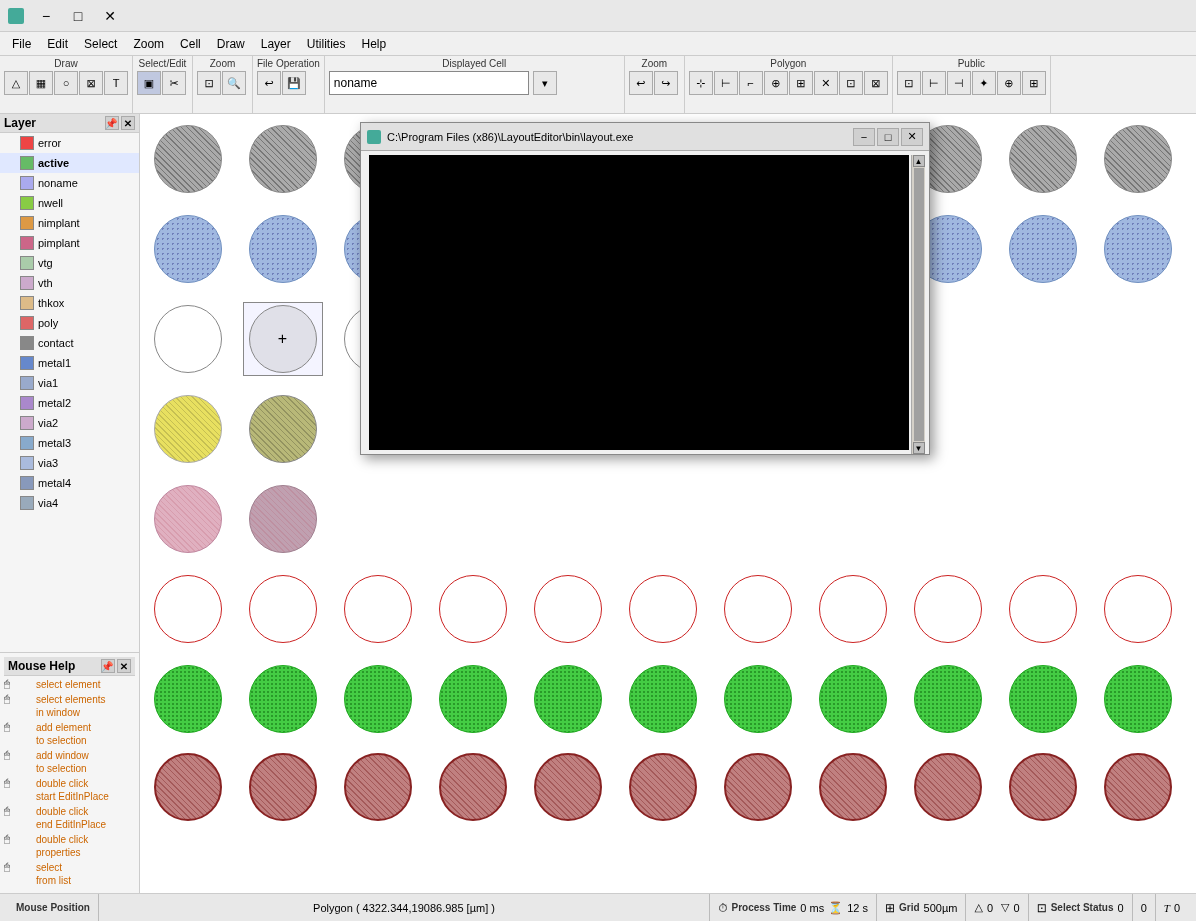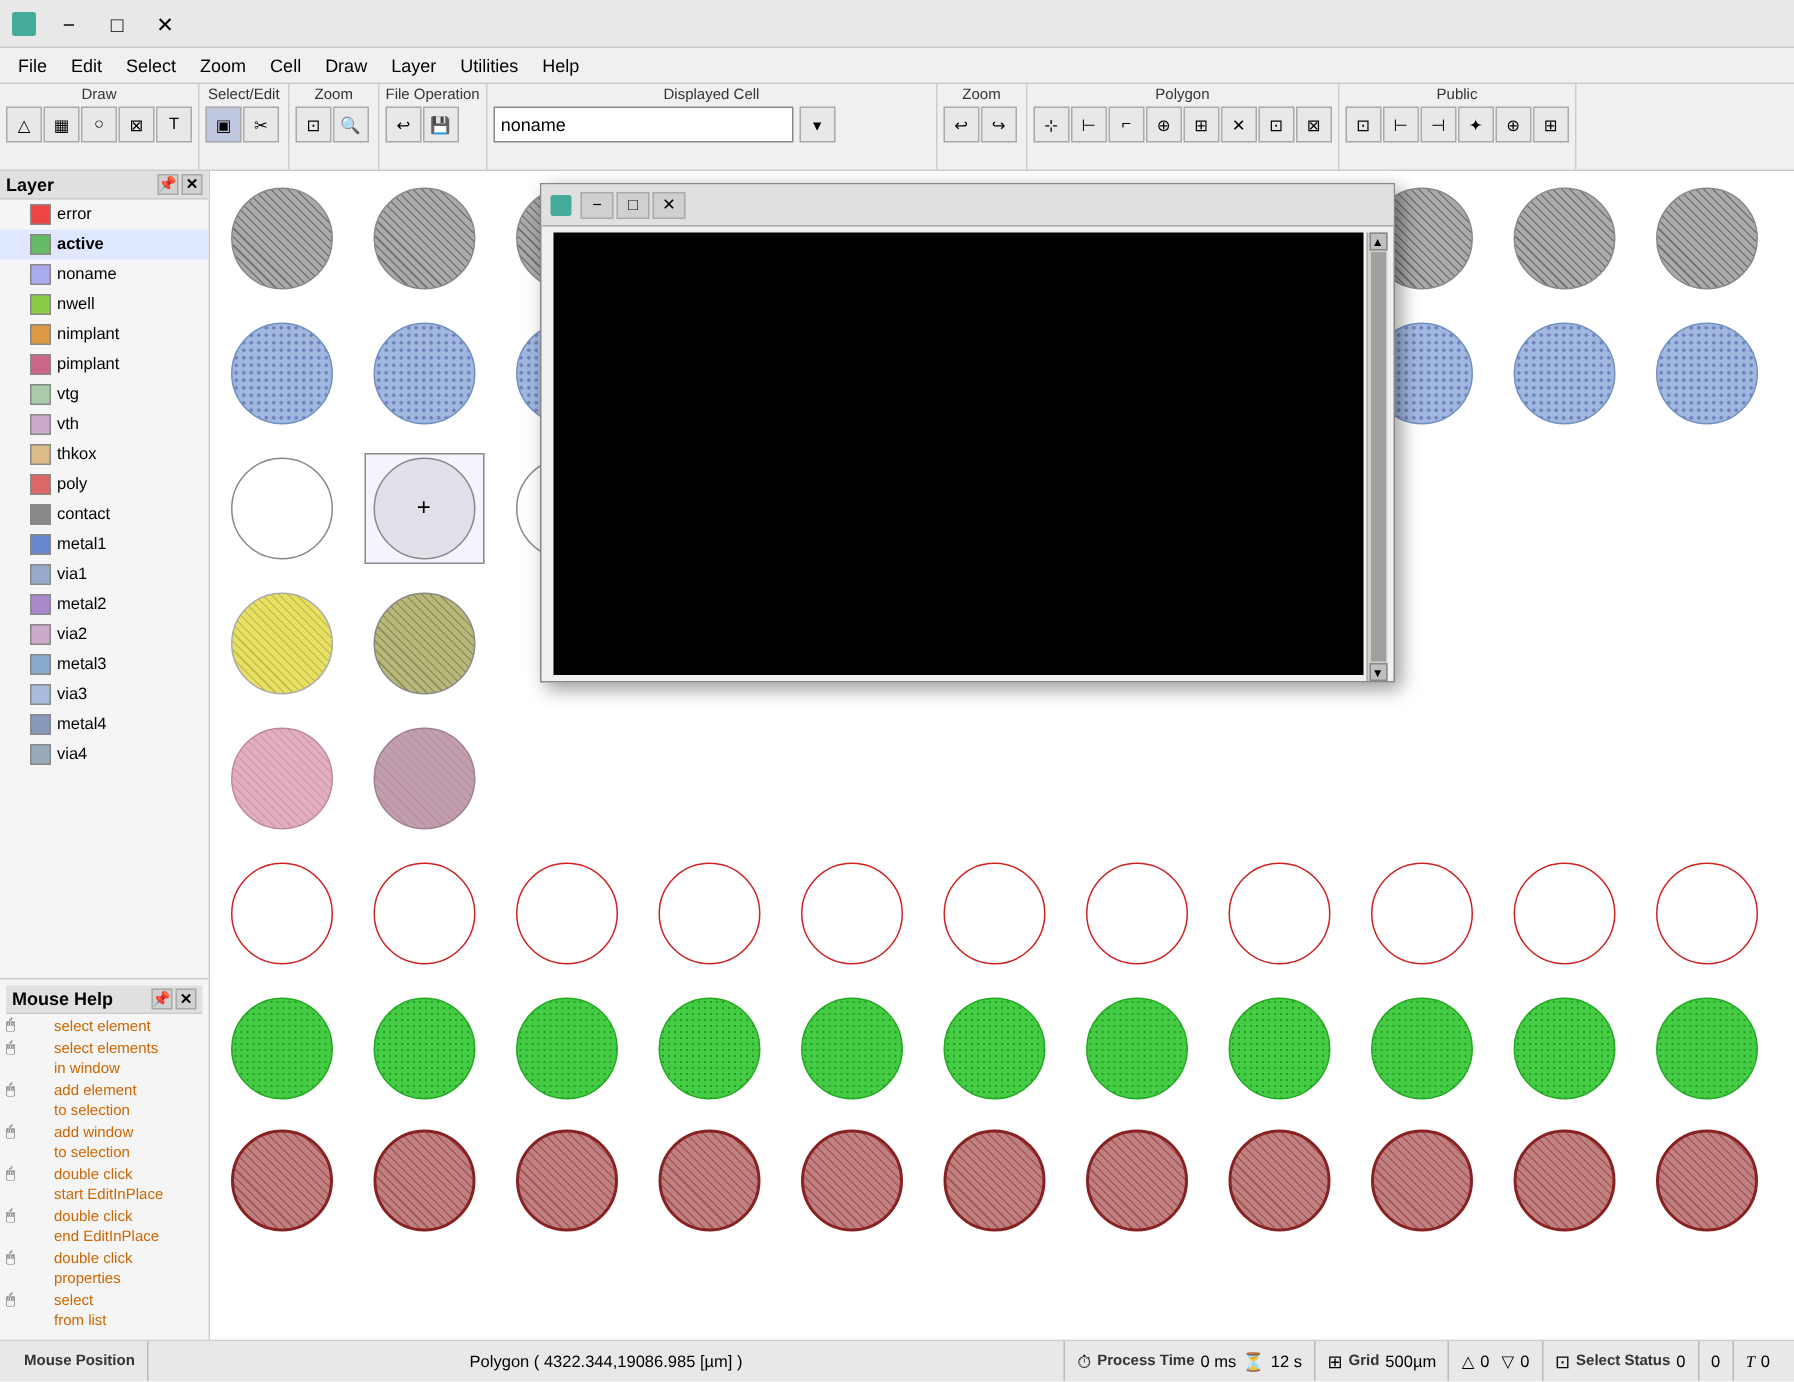--- a/index.html
+++ b/index.html
@@ -734,20 +734,21 @@
             <div style="width:68px;height:68px;border-radius:50%;border:2px solid #882222;background:#c08080;background-image:repeating-linear-gradient(45deg,rgba(100,0,0,0.3) 0px,rgba(100,0,0,0.3) 1px,transparent 1px,transparent 4px)"></div>
           </div>
         <div style="width:95px;height:90px;display:flex;align-items:center;justify-content:center;">
             <div style="width:68px;height:68px;border-radius:50%;border:2px solid #882222;background:#c08080;background-image:repeating-linear-gradient(45deg,rgba(100,0,0,0.3) 0px,rgba(100,0,0,0.3) 1px,transparent 1px,transparent 4px)"></div>
           </div>
       </div>
 
       <div id="dialog-popup">
         <div id="dialog-titlebar">
           <div id="dialog-icon"></div>
+          <span id="dialog-title">C:\Program Files (x86)\LayoutEditor\bin\layout.exe</span>
           <div id="dialog-controls">
             <div class="dialog-btn">−</div>
             <div class="dialog-btn">□</div>
             <div class="dialog-btn">✕</div>
           </div>
         </div>
         <div style="position:relative; margin:4px;">
           <div id="dialog-content" style="width:540px;height:295px;background:#000;"></div>
           <div id="dialog-vscroll" style="position:absolute;right:0;top:0;width:14px;height:299px;background:#d4d0c8;border-left:1px solid #aaa;display:flex;flex-direction:column;align-items:center;">
             <div style="width:12px;height:12px;background:#c0c0c0;border:1px solid #888;display:flex;align-items:center;justify-content:center;font-size:8px;cursor:pointer;">▲</div>

